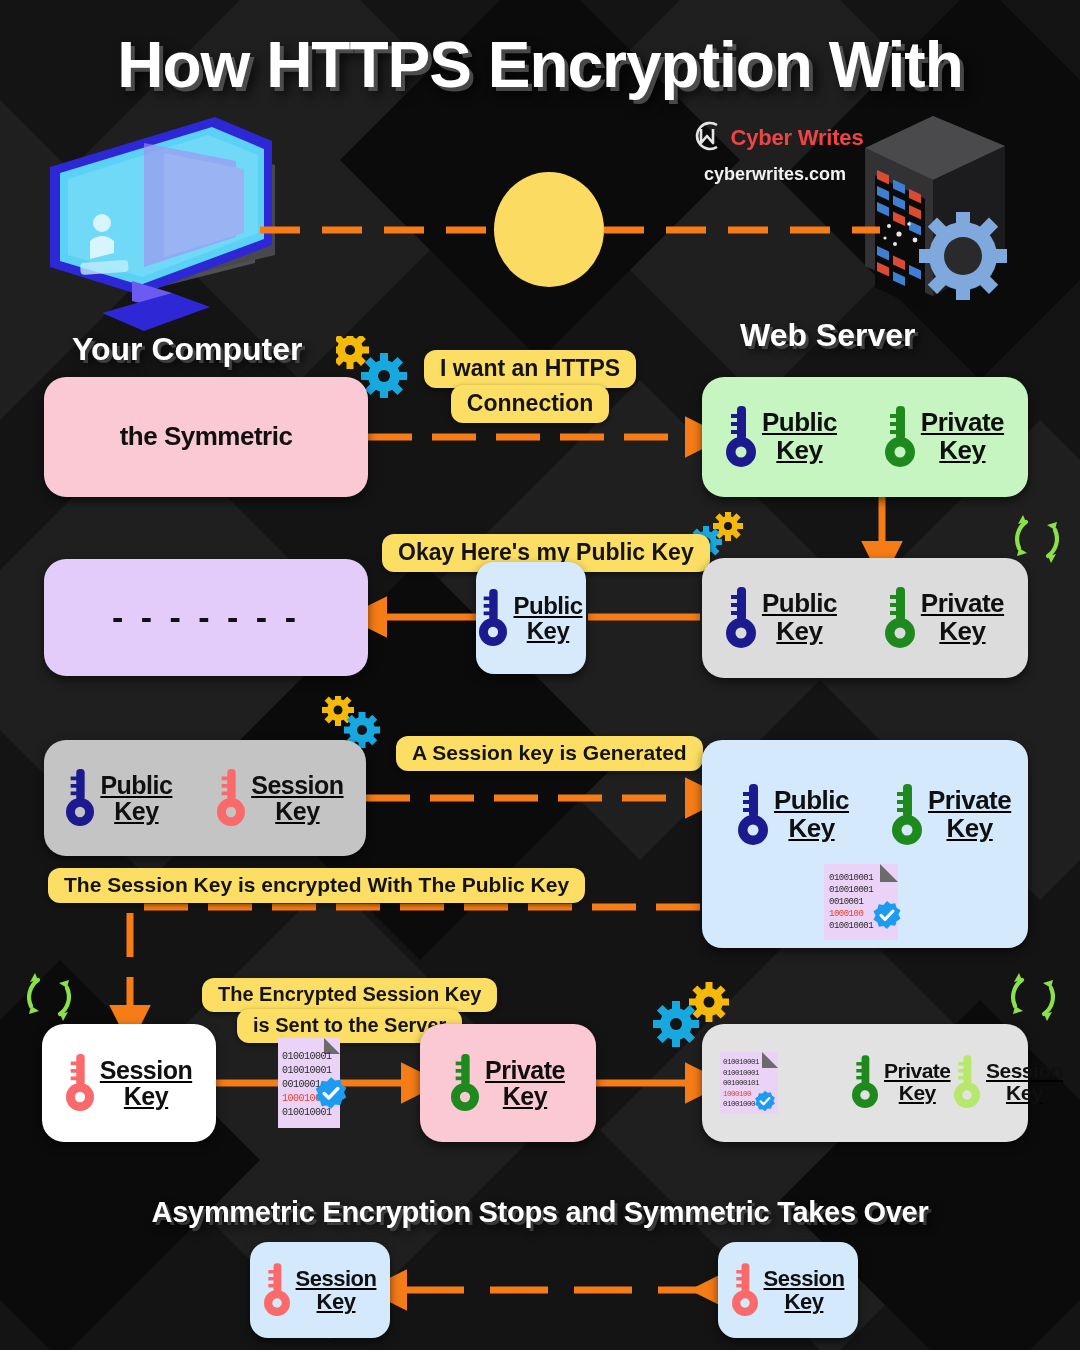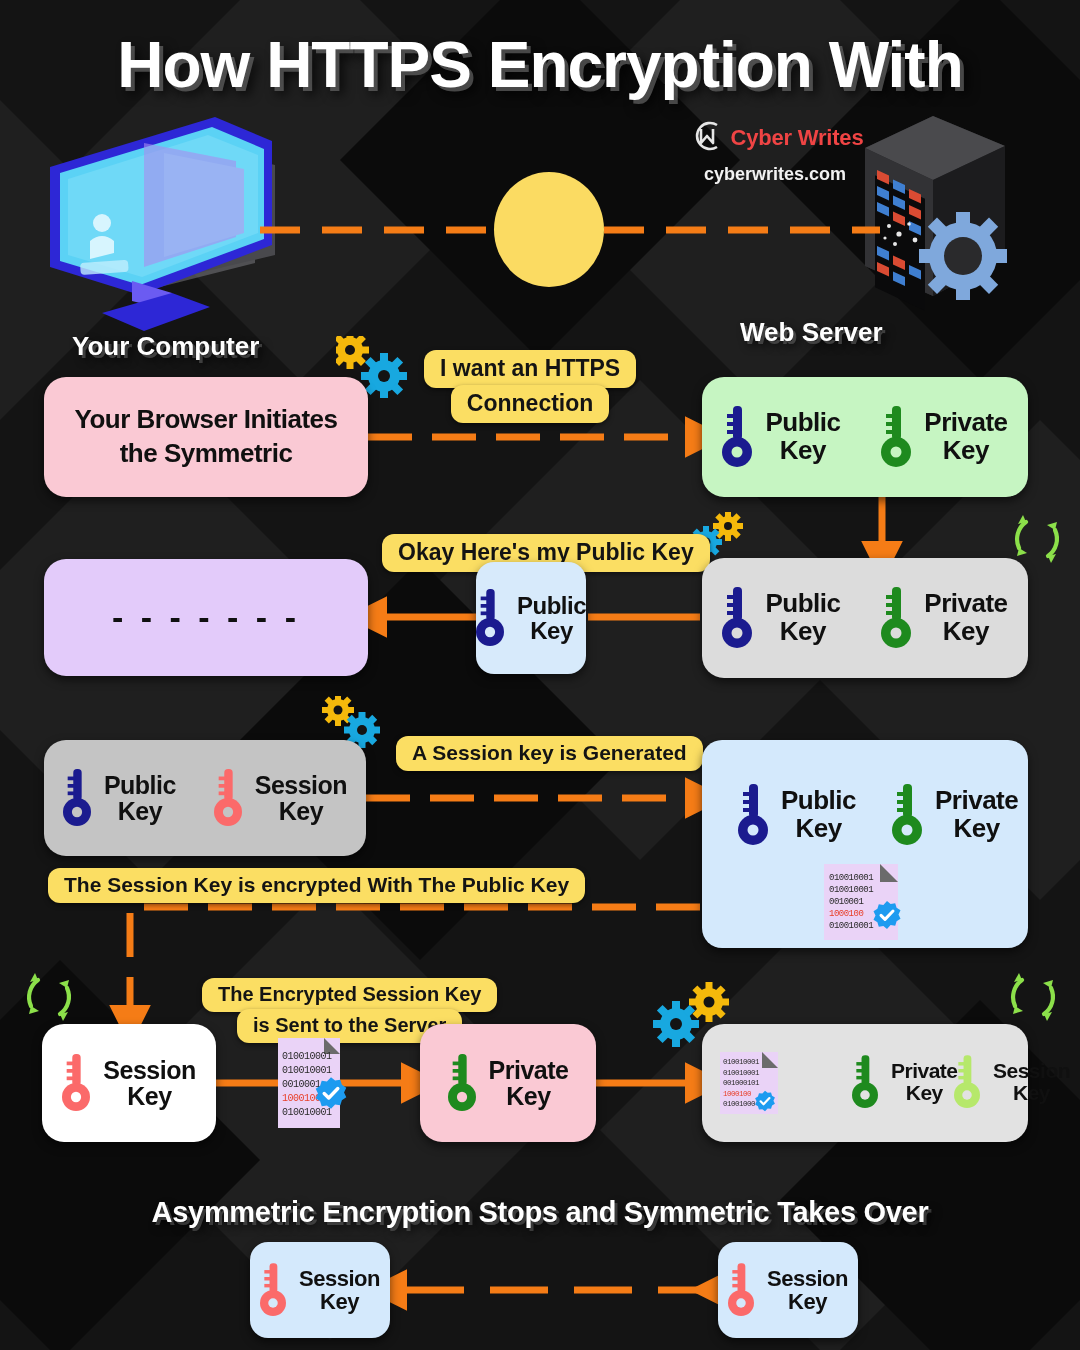--- a/index.html
+++ b/index.html
@@ -13,21 +13,21 @@
   #bg { position:absolute; inset:0; background:#141414; }
   #bg svg { display:block; }
 
   
   .abs { position:absolute; }
   .card {
     position:absolute; border-radius:22px;
     display:flex; align-items:center; justify-content:space-around;
     box-shadow:0 4px 10px rgba(0,0,0,.55);
   }
-  .keyblock { display:flex; align-items:center; gap:13px; }
+  .keyblock { display:flex; align-items:center; gap:6px;text-decoration:underline; }
   .keytext {
     color:#101010; font-weight:bold; line-height:1.06;
     letter-spacing:-.5px; text-align:left;
   }
   .keytext .l2 { display:block; text-align:center; }
 
   
   .callout { position:absolute; display:flex; flex-direction:column; align-items:center; }
   .callout .ln {
     background:#FBDE63; color:#141414; font-weight:bold;
@@ -37,21 +37,21 @@
   .callout .ln + .ln { margin-top:-3px; }
 
   
   #page-title {
     position:absolute; left:0; right:0; top:28px; text-align:center;
     color:#fff; font-size:64px; font-weight:bold; letter-spacing:-1px;
     text-shadow:4px 4px 0 rgba(125,125,125,.55), 7px 7px 12px rgba(0,0,0,.85);
     font-family:"Liberation Sans", sans-serif;
   }
   .node-label {
-    position:absolute; color:#fff; font-size:26px; font-weight:bold;
+    position:absolute; color:#fff; font-size:32px; font-weight:bold;
     text-shadow:3px 3px 0 rgba(110,110,110,.5), 5px 5px 8px rgba(0,0,0,.8);
     white-space:nowrap;
   }
   #bottom-title {
     position:absolute; left:0; right:0; top:1196px; text-align:center;
     color:#fff; font-size:29px; font-weight:bold; letter-spacing:-.3px;
     text-shadow:3px 3px 0 rgba(110,110,110,.45), 5px 5px 8px rgba(0,0,0,.8);
   }
 
   
@@ -396,21 +396,20 @@
     <polygon points="13,40 21,45 11,48" fill="#8CE04A"></polygon>
   </svg>
 </div>
 
 <div class="callout" style="left:424px; top:350px;">
   <div class="ln" style="font-size:23px;">I want an HTTPS</div>
   <div class="ln" style="font-size:23px;">Connection</div>
 </div>
 
 <div class="card" style="left:44px; top:377px; width:324px; height:120px; background:#FAC9D4; flex-direction:column; justify-content:center; gap:6px;">
-  <div class="keytext" style="font-size:26px; text-align:center;">Your Browser Initiates</div>
   <div class="keytext" style="font-size:26px; text-align:center;">the Symmetric</div>
 </div>
 
 <div class="card" style="left:702px; top:377px; width:326px; height:120px; background:#C6F5C2;">
   <div class="keyblock">
     <svg width="30" height="66" viewBox="0 0 30 66">
         <g fill="#1B1B8F">
       <rect x="11" y="2" width="9" height="34" rx="4"></rect>
       <rect x="5" y="10" width="8" height="4"></rect>
           <rect x="5" y="18" width="8" height="4"></rect>

